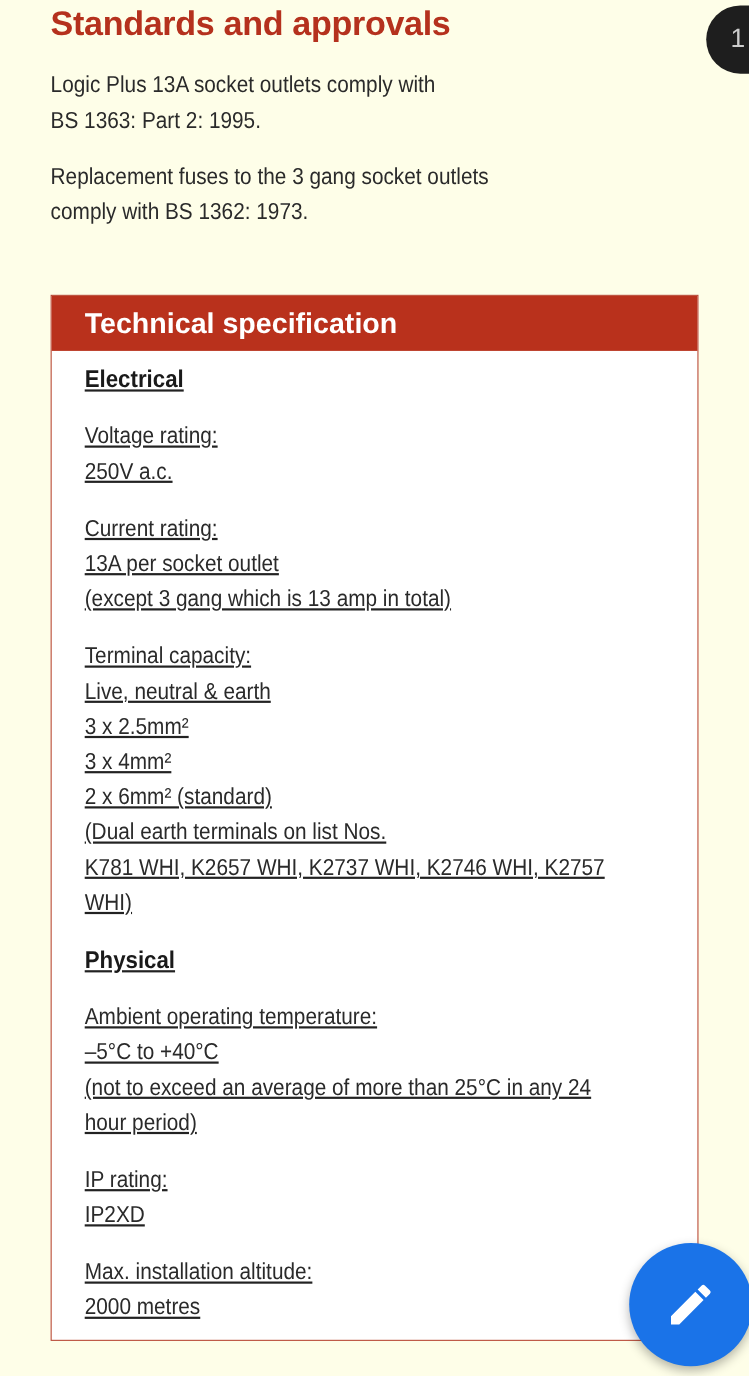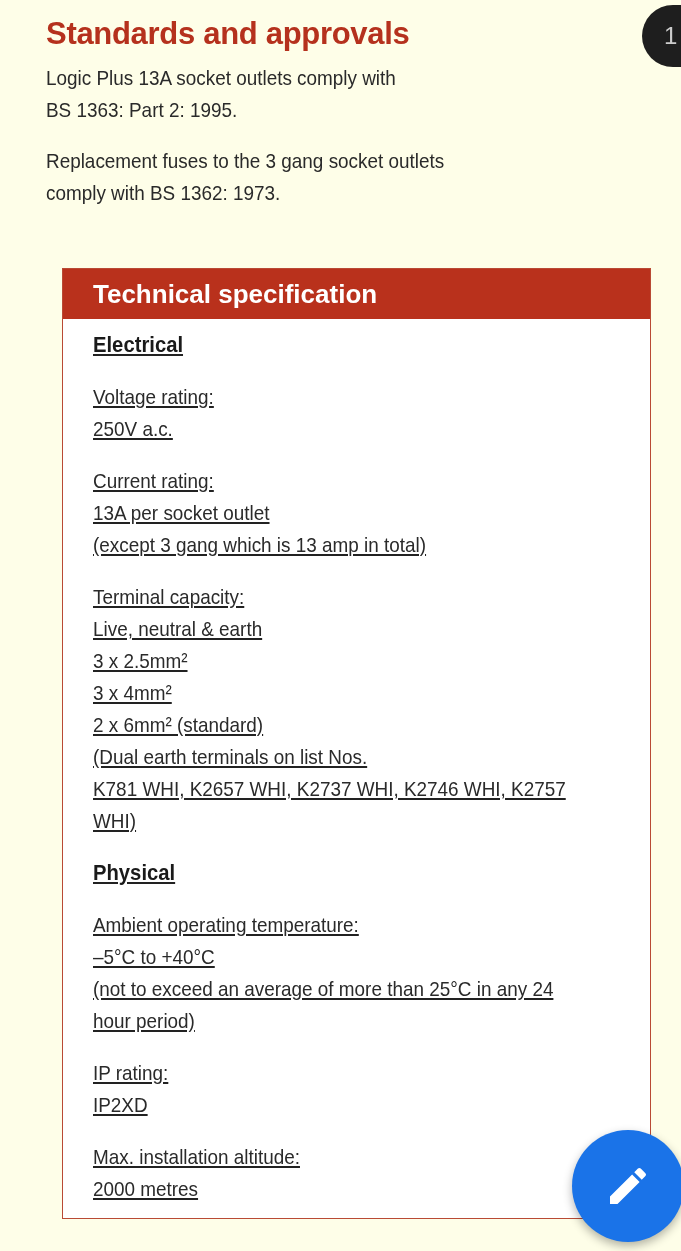--- a/index.html
+++ b/index.html
@@ -6,35 +6,34 @@
   body {
     width:681px; height:1251px; overflow:hidden; position:relative;
     background:#fefee8;
     font-family:"Liberation Sans", sans-serif;
     color:#222;
   }
   .title {
     position:absolute; left:46px; top:4px;
     font-size:31px; font-weight:bold; color:#b5311d;
     letter-spacing:-0.3px;
-    margin-top:12px;
   }
   .para {
     position:absolute; left:46px; font-size:21px; line-height:32px; color:#2a2a2a;
     transform:scaleX(0.9); transform-origin:left top; white-space:nowrap;
   }
   .p1 { top:62px; }
   .p2 { top:145px; }
   .page-pill {
     position:absolute; left:642px; top:5px; width:80px; height:62px;
     background:#1e1e1e; border-radius:31px; color:#ccc;
     font-size:24px; line-height:62px; padding-left:22px; box-sizing:border-box;
   }
   .spec {
-    position:absolute; left:62px; top:268px; width:589px; height:951px;
+    position:absolute; left:46px; top:268px; width:589px; height:951px;
     background:#fff; border:1.5px solid #b94a35; box-sizing:border-box;
   }
   .spec-header {
     height:50px; background:#b9311c; color:#fff;
     font-size:26px; font-weight:bold; line-height:50px; padding-left:30px;
   }
   .spec-body { padding:10px 0 0 30px;text-decoration:underline; }
   .section-h {
     font-size:22px; font-weight:bold; color:#1a1a1a; line-height:32px;
     transform:scaleX(0.92); transform-origin:left top;

